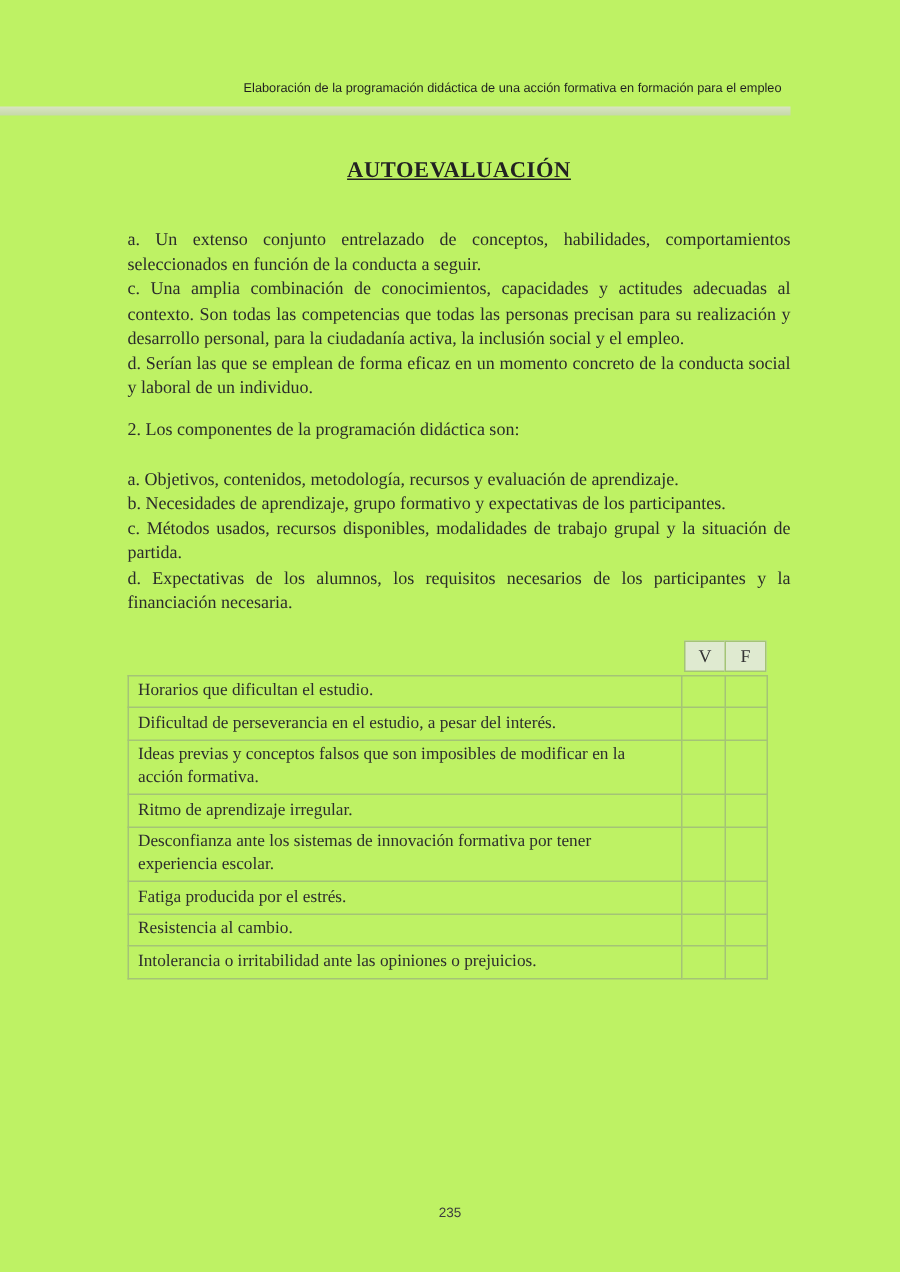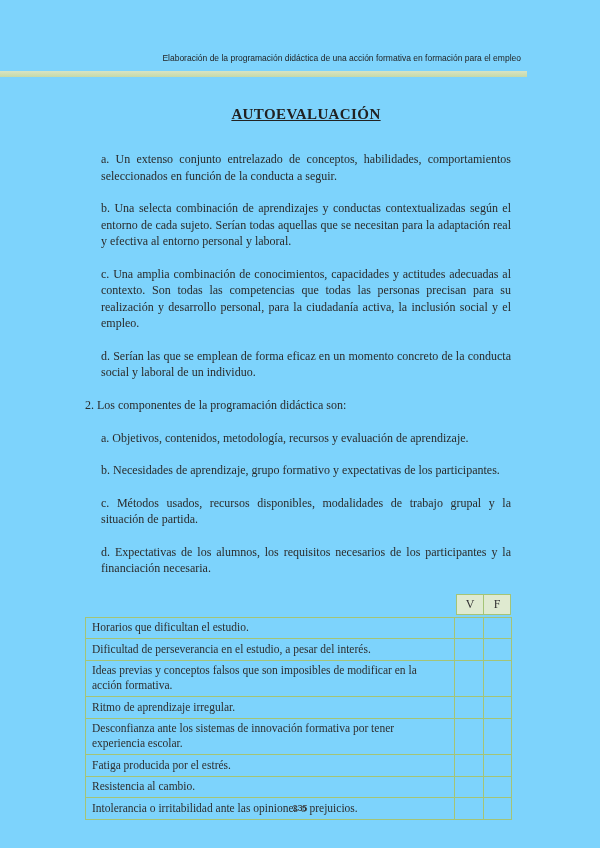--- a/index.html
+++ b/index.html
@@ -1,20 +1,20 @@
 <!DOCTYPE html>
 <html><head>
 <meta charset="utf-8">
 <style>
   * { margin:0; padding:0; box-sizing:border-box; }
   html,body { background:#ffffff; }
   .page {
     position:relative;
     width:600px; height:848px;
-    background:#7dd3fc;
+    background:#bef264;
     font-family:"Liberation Serif", serif;
     color:#2b2b2b;
     overflow:hidden;
   }
   .header-note {
     position:absolute; top:53px; left:0;
     width:521px;
     text-align:right;
     font-family:"Liberation Sans", sans-serif;
     font-size:8.5px; line-height:10px;
@@ -34,21 +34,21 @@
     text-align:center;
     font-size:15px; line-height:19px;
     font-weight:bold;
     letter-spacing:0.4px;
     color:#222222;
     margin:0 0 27px 0;
     text-decoration:underline;
   }
   .question { margin:0 0 16.5px 0; }
   .gap-before { margin-top:11px; }
-  .opt { margin:16px; text-align:justify; }
+  .opt { margin:0; text-align:justify; }
   
   .tf-wrap { margin-top:17px; width:426px; }
   .tf-head { display:flex; justify-content:flex-end; margin-bottom:2px; }
   .tf-head-cell {
     width:29px; height:21px;
     background:#dfead0;
     border:1.5px solid #a4c476;
     display:flex; align-items:center; justify-content:center;
     font-size:12px; color:#333333;
   }
@@ -80,21 +80,20 @@
 <div class="page">
 
   <div class="header-note">Elaboración de la programación didáctica de una acción formativa en formación para el empleo</div>
   <div class="header-band"></div>
 
   <div class="content">
 
     <h1 class="page-title">AUTOEVALUACIÓN</h1>
 
     <p class="opt">a. Un extenso conjunto entrelazado de conceptos, habilidades, comportamien­tos seleccionados en función de la conducta a seguir.</p>
-    <p class="opt">b. Una selecta combinación de aprendizajes y conductas contextualizadas se­gún el entorno de cada sujeto. Serían todas aquellas que se necesitan para la adaptación real y efectiva al entorno personal y laboral.</p>
     <p class="opt">c. Una amplia combinación de conocimientos, capacidades y actitudes adecua­das al contexto. Son todas las competencias que todas las personas precisan para su realización y desarrollo personal, para la ciudadanía activa, la inclusión social y el empleo.</p>
     <p class="opt">d. Serían las que se emplean de forma eficaz en un momento concreto de la conducta social y laboral de un individuo.</p>
 
     <p class="question gap-before">2. Los componentes de la programación didáctica son:</p>
     <p class="opt">a. Objetivos, contenidos, metodología, recursos y evaluación de aprendizaje.</p>
     <p class="opt">b. Necesidades de aprendizaje, grupo formativo y expectativas de los participantes.</p>
     <p class="opt">c. Métodos usados, recursos disponibles, modalidades de trabajo grupal y la situación de partida.</p>
     <p class="opt">d. Expectativas de los alumnos, los requisitos necesarios de los participantes y la financiación necesaria.</p>
 
 

